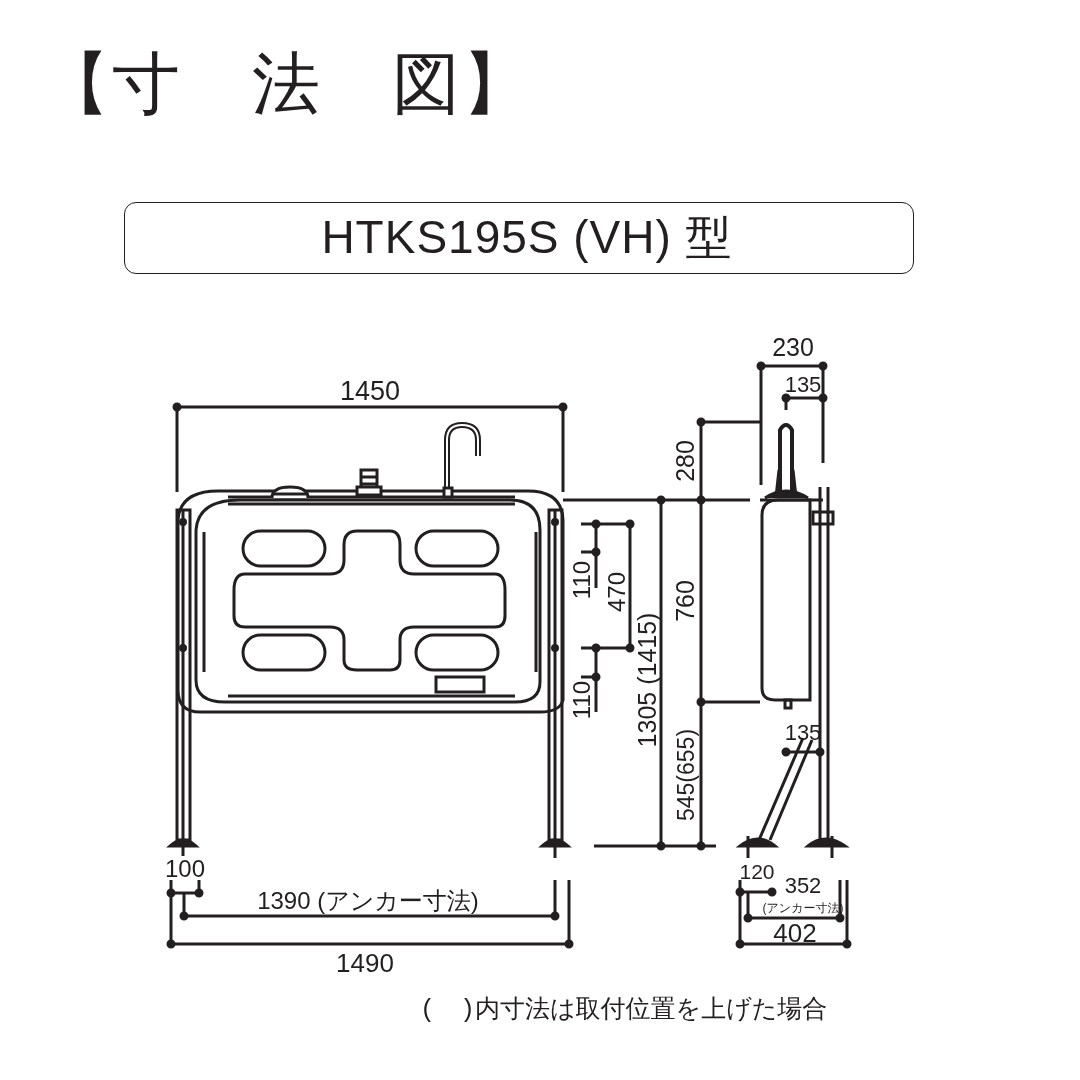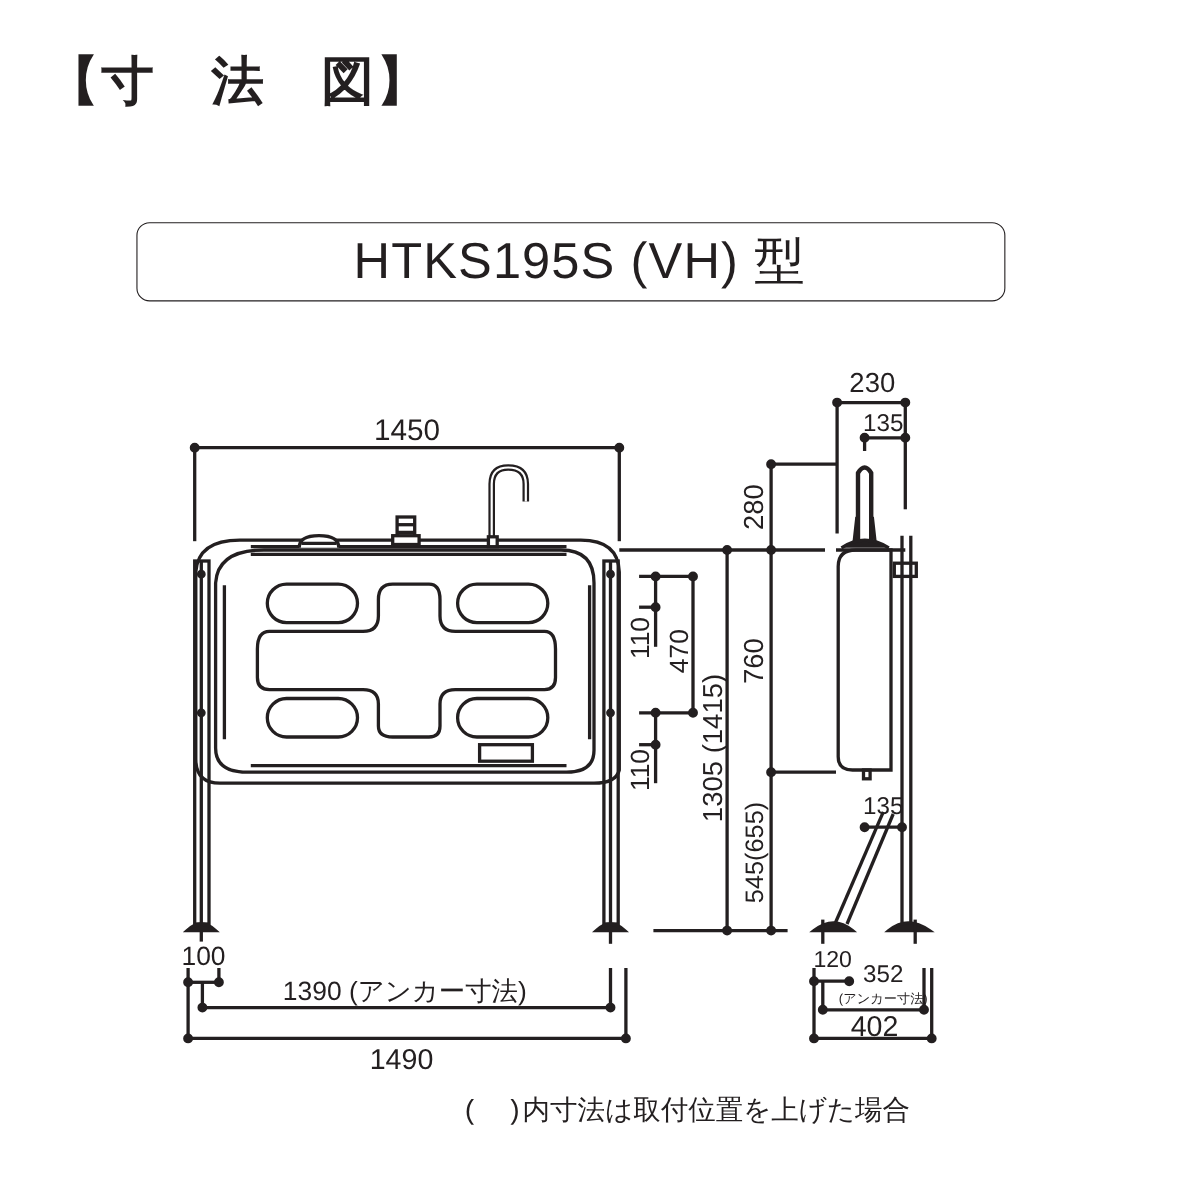--- a/index.html
+++ b/index.html
@@ -1,18 +1,18 @@
 <!DOCTYPE html>
 <html><head>
 <meta charset="utf-8">
 <style>
   html, body { margin: 0; padding: 0; background: #ffffff; }
   body { width: 1080px; height: 1080px; position: relative; overflow: hidden;
          font-family: "DejaVu Sans", "Liberation Sans", sans-serif; color: #231f20; }
-  .heading { position: absolute; left: 42px; top: 50px; font-size: 48px; font-weight: bold;
+  .heading { position: absolute; left: 42px; top: 50px; font-size: 68px; font-weight: normal;
              letter-spacing: 2px; line-height: 1; white-space: pre; }
   .model-box { position: absolute; left: 124px; top: 202px; width: 790px; height: 72px;
                border: 1.5px solid #231f20; border-radius: 12px; box-sizing: border-box;
                display: flex; align-items: center; justify-content: center; padding-left: 16px; }
   .model-box span { font-family: "Liberation Sans", sans-serif; font-size: 46px;
                     letter-spacing: 1px; color: #231f20; }
   svg.drawing { position: absolute; left: 0; top: 0; width: 1080px; height: 1080px; }
   svg text { font-family: "Liberation Sans", sans-serif; fill: #231f20; }
   .note { position: absolute; left: 420px; top: 992px; font-size: 25px; white-space: pre;
           font-family: Liberation Mono, monospace; }

